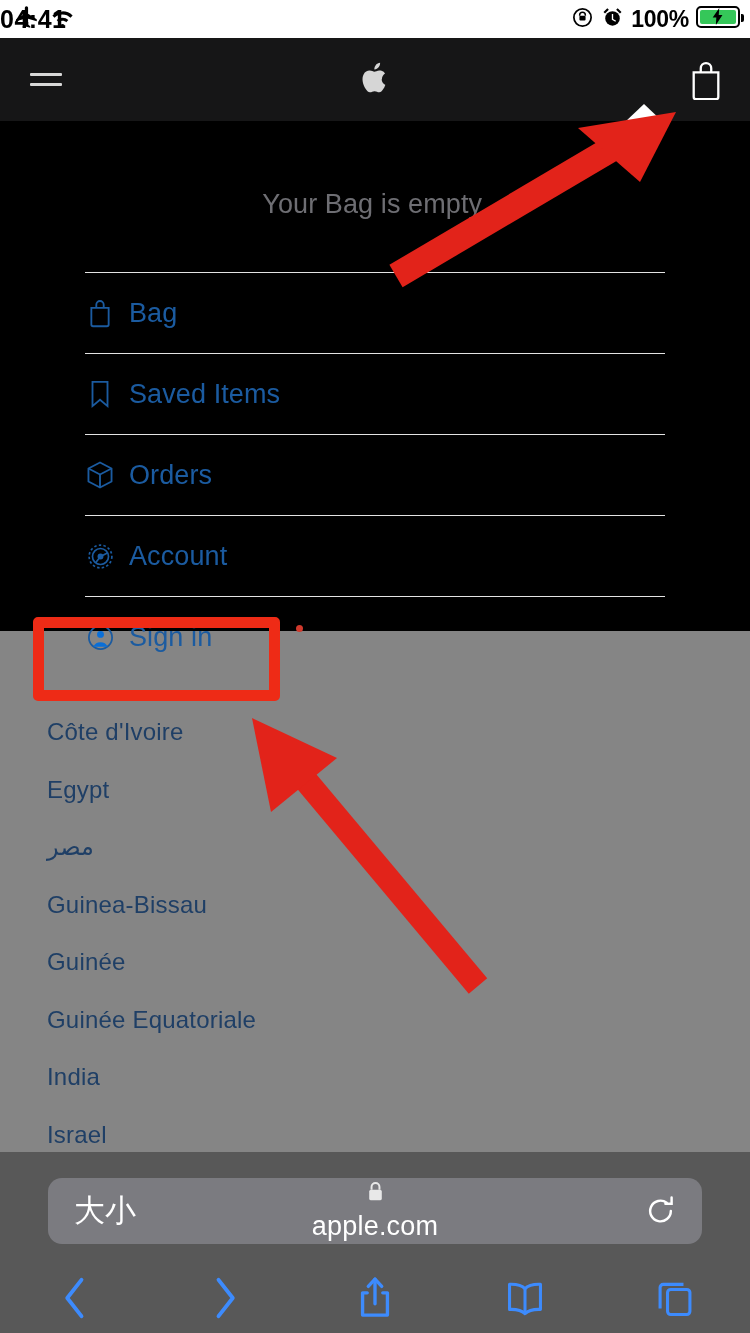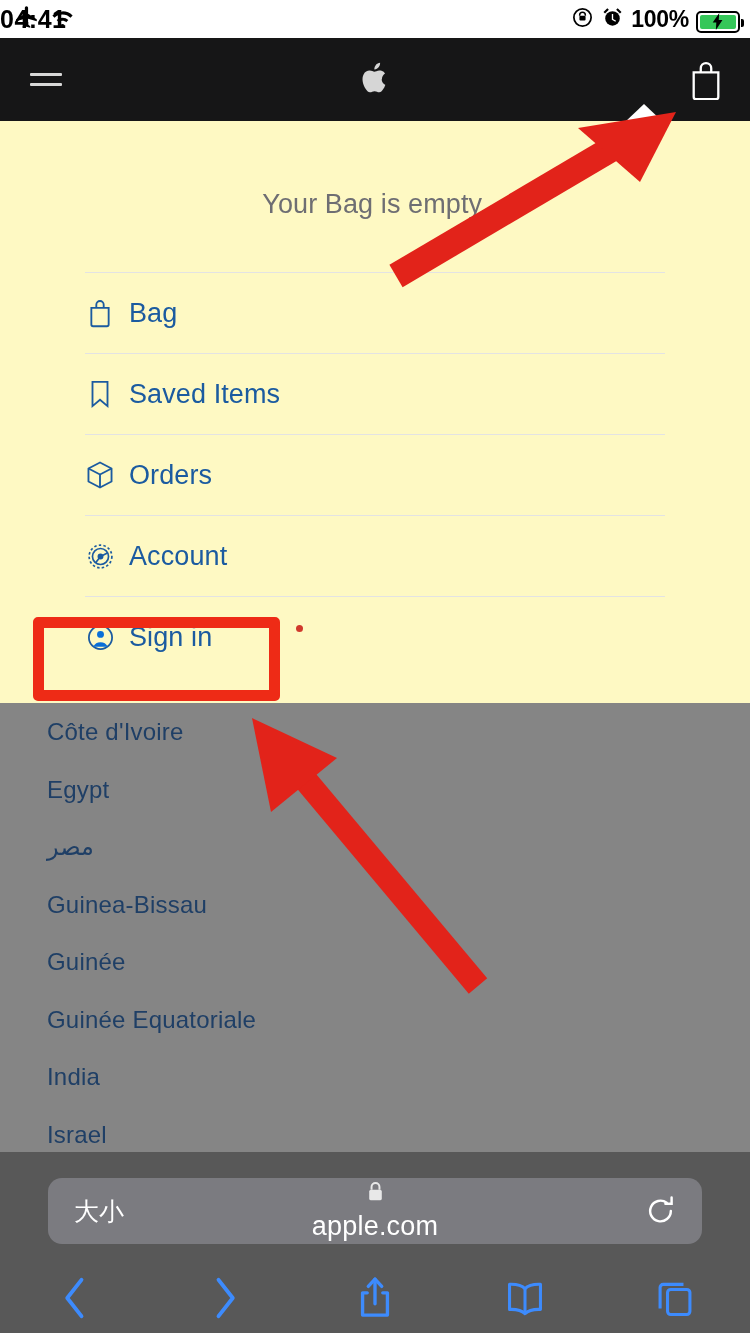--- a/index.html
+++ b/index.html
@@ -15,21 +15,21 @@
   #status-bar {
     position:absolute; top:0; left:0; width:750px; height:38px;
     background:#ffffff; color:#000;
     display:flex; align-items:center;
   }
   .sb-left { position:absolute; left:14px; display:flex; align-items:center; gap:9px; }
   .sb-center {
     position:absolute; left:0; width:750px; text-align:left;
     font-size:25px; font-weight:bold; letter-spacing:0.5px;
   }
-  .sb-right { position:absolute; right:10px; display:flex; align-items:flex-end; gap:7px; }
+  .sb-right { position:absolute; right:10px; display:flex; align-items:flex-start; gap:7px; }
   .sb-pct { font-size:23px; font-weight:bold; letter-spacing:-0.3px; }
   .batt {
     width:44px; height:22px; border:2px solid #000; border-radius:5px;
     position:relative; padding:2px; background:#fff;
   }
   .batt::after {
     content:""; position:absolute; right:-6px; top:6px; width:3px; height:8px;
     background:#000; border-radius:0 2px 2px 0;
   }
   .batt-fill {
@@ -43,22 +43,22 @@
     background:#161617;
     display:flex; align-items:center;
   }
   #hamburger { position:absolute; left:30px; width:32px; }
   #hamburger span { display:block; height:3px; background:#d8d8d8; margin:7px 0; border-radius:1px; }
   #apple-logo { position:absolute; left:0; width:750px; text-align:center; }
   #bag-btn { position:absolute; right:24px; width:40px; display:flex; justify-content:center; }
 
   
   #bag-dropdown {
-    position:absolute; top:121px; left:0; width:750px; height:582px;
-    background:#fef9c3; z-index:5;
+    position:absolute; top:121px; left:0; width:750px; height:510px;
+    background:#000000; z-index:5;
   }
   #dropdown-caret {
     position:absolute; top:-17px; right:87px;
     width:0; height:0;
     border-left:19px solid transparent;
     border-right:19px solid transparent;
     border-bottom:18px solid #ffffff;
   }
   #bag-empty-msg {
     text-align:center; color:#6e6e73; font-size:27px;
@@ -102,21 +102,21 @@
   #safari-bottom {
     position:absolute; top:1152px; left:0; width:750px; height:181px;
     background:#585858; z-index:10;
   }
   #address-bar {
     position:absolute; top:26px; left:48px; width:654px; height:66px;
     background:#7b7b80; border-radius:14px;
     display:flex; align-items:center;
   }
   #text-size-btn {
-    position:absolute; left:26px; color:#fff; font-size:25px;
+    position:absolute; left:26px; color:#fff; font-size:31px;
     font-family:"DejaVu Sans",sans-serif;
   }
   #url-wrap {
     position:absolute; left:0; width:654px; text-align:center;
     display:flex; align-items:center; justify-content:center; gap:5px;flex-direction:column;
   }
   #url-text { color:#ffffff; font-size:27px; letter-spacing:0.2px; }
   #reload-btn { position:absolute; right:26px; display:flex; align-items:center; }
   #toolbar {
     position:absolute; top:110px; left:0; width:750px; height:71px;

